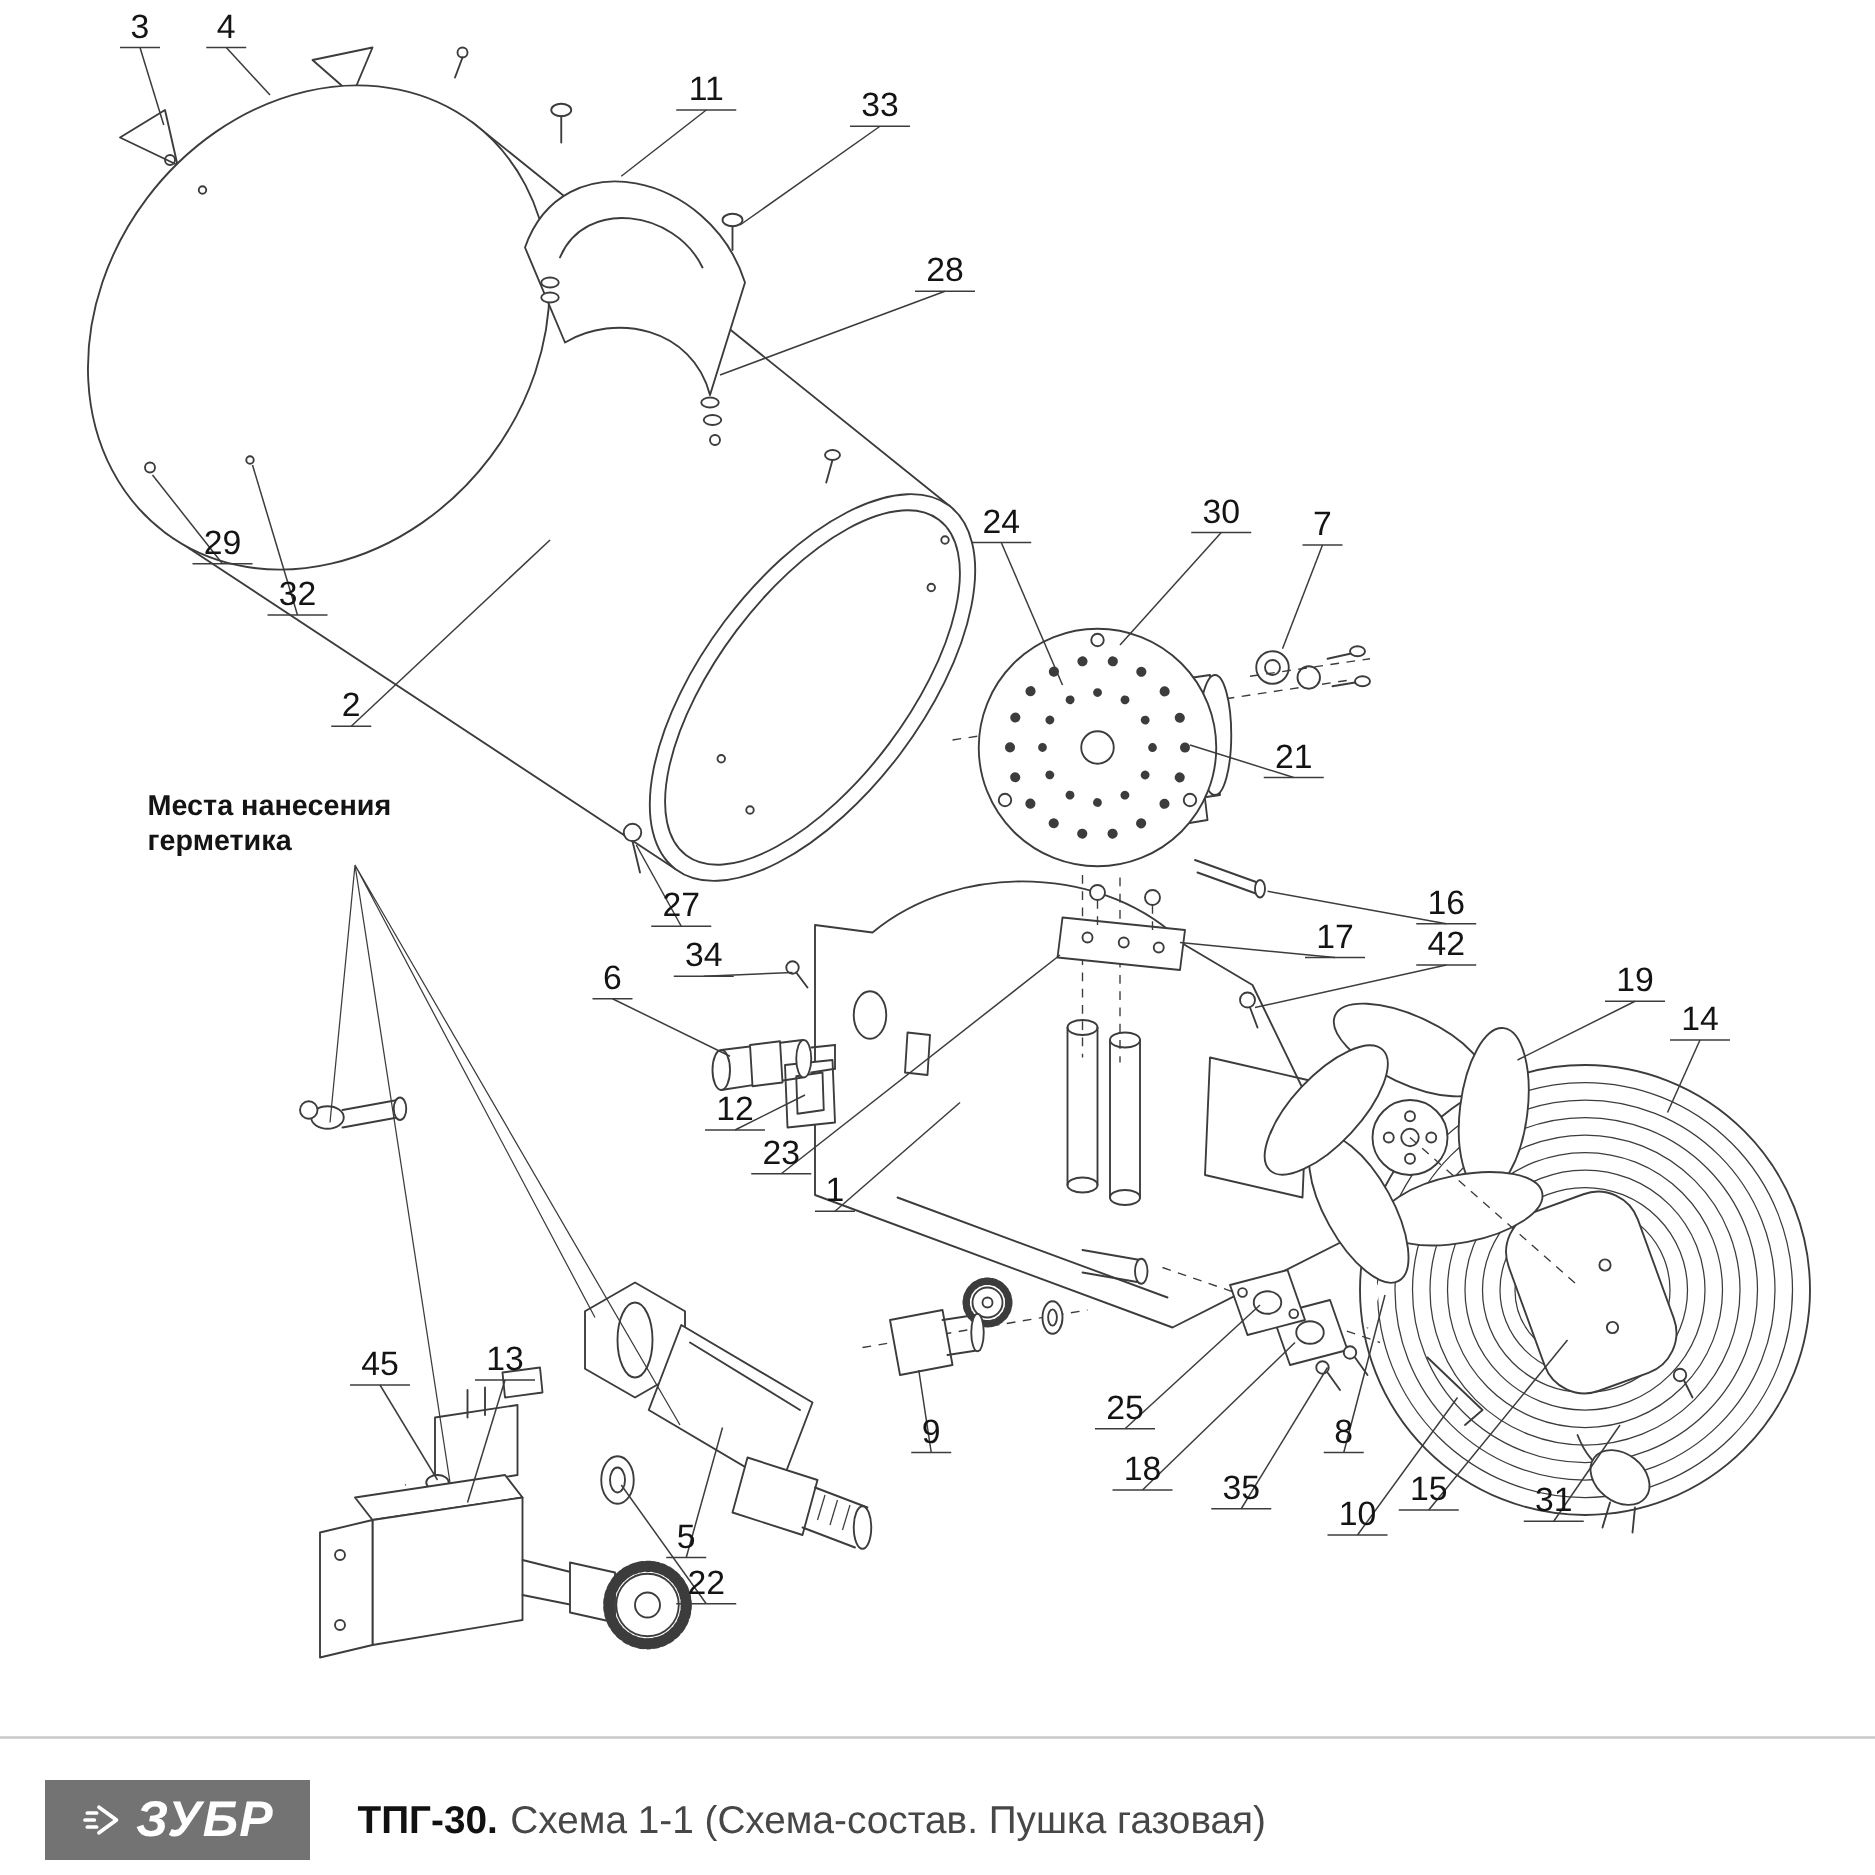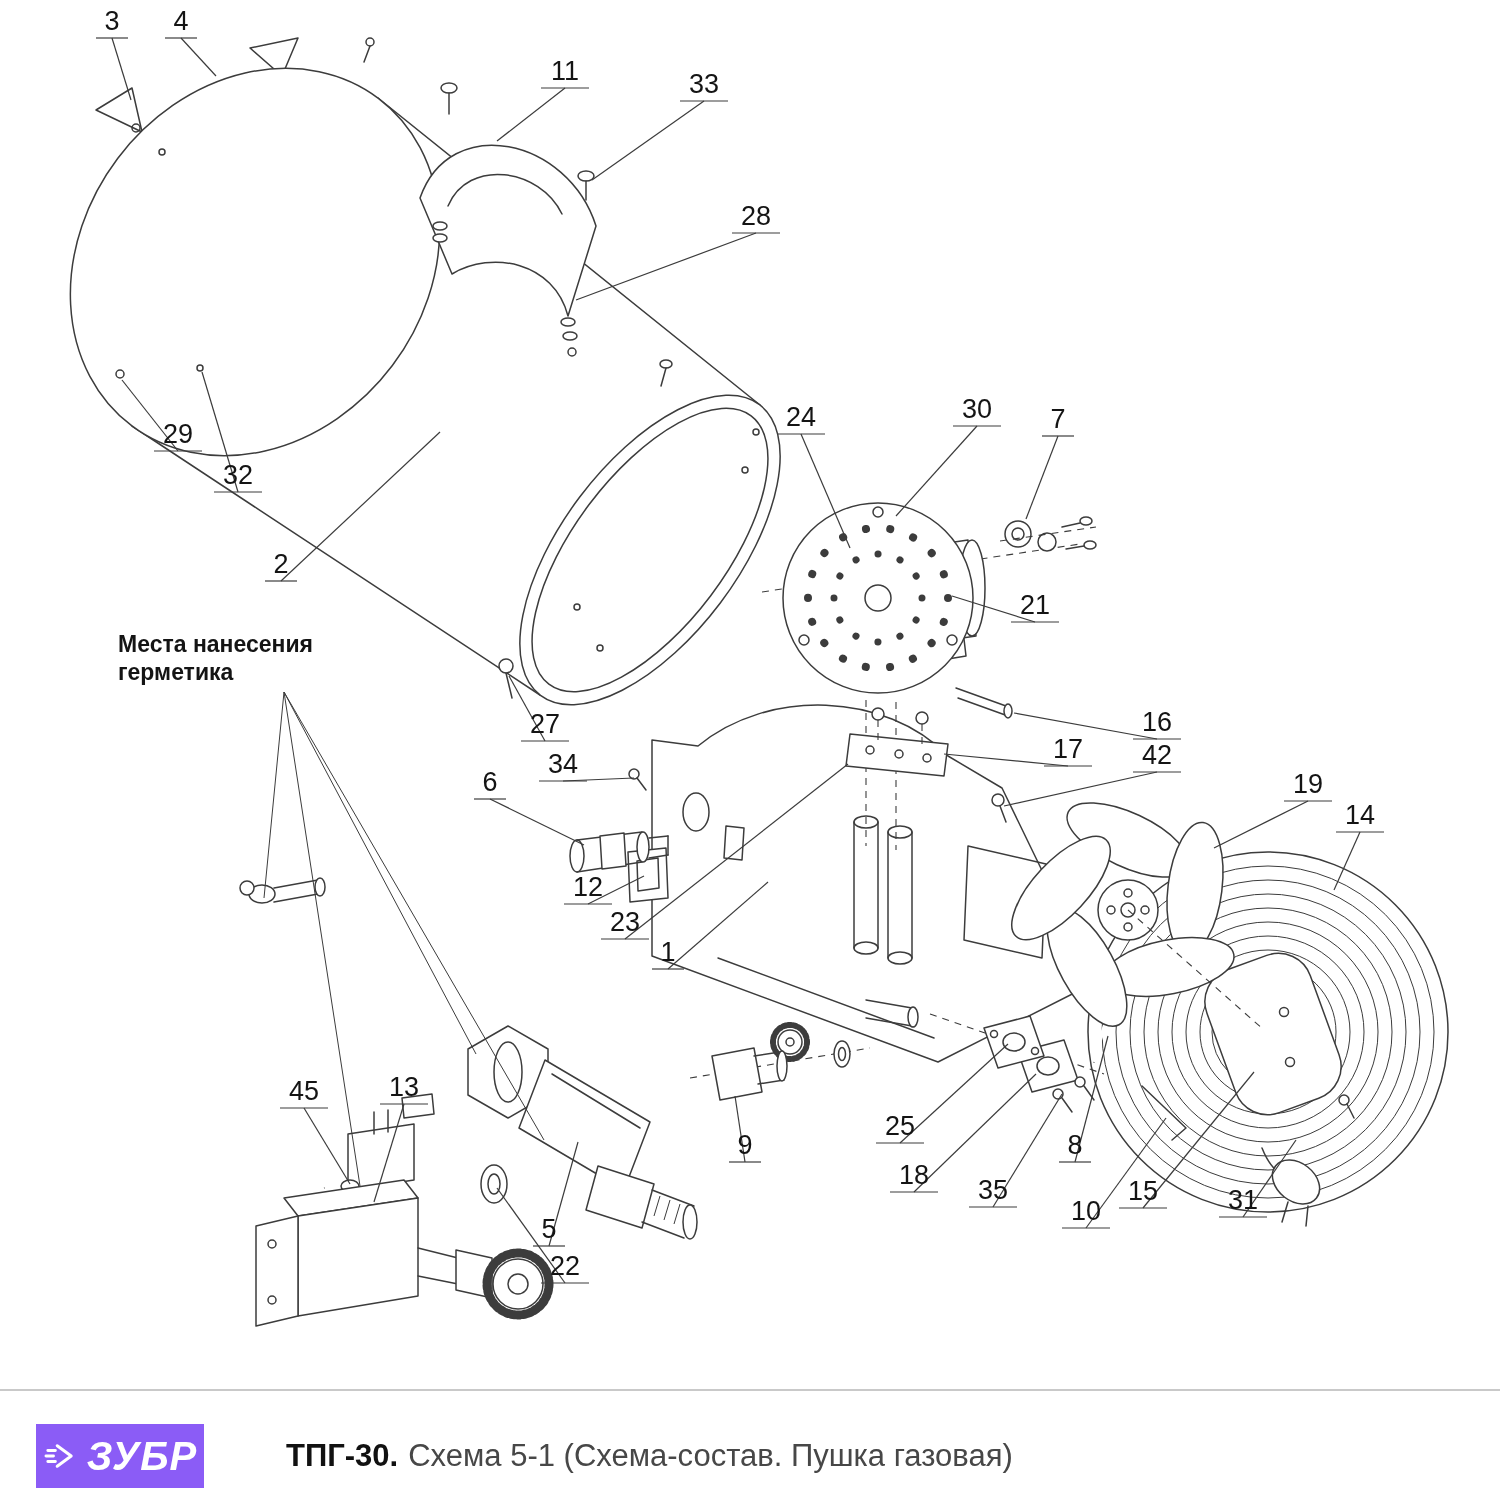--- a/index.html
+++ b/index.html
@@ -8,21 +8,21 @@
   #diagram{position:absolute;left:0;top:0;}
   .s{stroke:#3c3c3c;stroke-width:1.5;fill:none;stroke-linecap:round;stroke-linejoin:round;}
   .f{stroke:#3c3c3c;stroke-width:1.5;fill:#fff;stroke-linejoin:round;}
   .thin{stroke:#3c3c3c;stroke-width:1;fill:none;}
   .d{stroke:#3c3c3c;stroke-width:1.1;fill:none;stroke-dasharray:7 6;}
   .dot{stroke:#3c3c3c;fill:none;stroke-linecap:round;}
   .cl{stroke:#3c3c3c;stroke-width:1.2;}
   text.callout{font-size:27px;fill:#141414;}
   text.ann{font-size:23px;font-weight:bold;fill:#141414;}
   .divider{position:absolute;left:0;top:1389px;width:1500px;height:2px;background:#c9c9c9;}
-  .logo{position:absolute;left:36px;top:1424px;width:168px;height:64px;background:#8b5cf6;
+  .logo{position:absolute;left:36px;top:1424px;width:212px;height:64px;background:#737373;
         display:flex;align-items:center;justify-content:center;gap:10px;}
   .logo-text{color:#fff;font-size:40px;font-weight:bold;font-style:italic;letter-spacing:1px;}
   .title{position:absolute;left:286px;top:1438px;font-size:31px;color:#474747;white-space:nowrap;}
   .model{font-weight:bold;color:#111;margin-right:10px;}
 </style>
 </head>
 <body>
 
 <svg id="diagram" viewBox="0 0 1500 1500" width="1500" height="1500">
 
@@ -365,14 +365,14 @@
 </svg>
 
 <div class="divider"></div>
 <div class="logo">
   <svg viewBox="0 0 36 30" width="34" height="28">
     <path d="M3 15 H11 M5 9 H13 M5 21 H13 M15 4 L30 15 L15 26" stroke="#fff" stroke-width="3.2" fill="none" stroke-linecap="round" stroke-linejoin="round"></path>
   </svg>
   <span class="logo-text">ЗУБР</span>
 </div>
 <div class="title">
-  <span class="model">ТПГ-30.</span><span class="subtitle">Схема 5-1 (Схема-состав. Пушка газовая)</span>
+  <span class="model">ТПГ-30.</span><span class="subtitle">Схема 1-1 (Схема-состав. Пушка газовая)</span>
 </div>
 
 </body></html>

